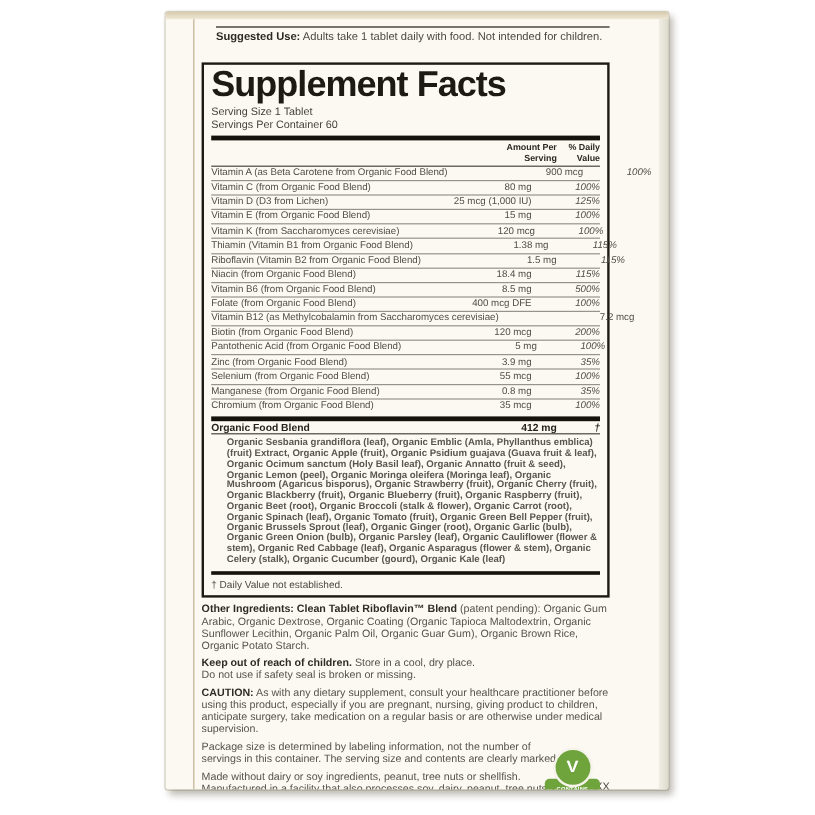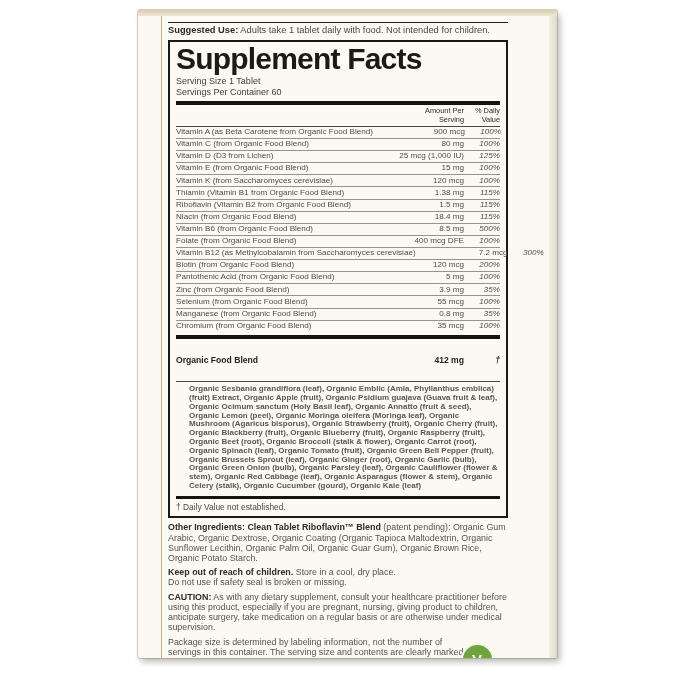--- a/index.html
+++ b/index.html
@@ -9,42 +9,42 @@
     border-radius:2px;overflow:hidden;}
   .edge-left{position:absolute;left:0;top:0;bottom:0;width:23px;
     background:linear-gradient(90deg,#c9b globalization,#cbb795 0%,#e4d6ba 55%,#efe6d2 100%);
     border-right:1px solid #c2b091;}
   .edge-top{position:absolute;left:0;top:0;right:0;height:6px;
     background:linear-gradient(180deg,#d9cbad,#efe8d6);}
   .edge-right{position:absolute;right:0;top:0;bottom:0;width:8px;
     background:linear-gradient(270deg,#dcd9cc,#f1efe6);}
   .content{position:absolute;left:30px;top:12px;width:340px;color:#55524a;}
 
-  .sugg{border-top:1.6px solid #201d16;padding-top:2px;font-size:9.3px;line-height:1.15;color:#4c4941;}
+  .sugg{border-top:1.6px solid #201d16;padding-top:2px;font-size:9.3px;line-height:1.15;color:#4c4941;margin-left:12px;}
   .sugg b{color:#2c2922;}
 
-  .factsbox{margin-top:4px;border:2px solid #1c1912;padding:2px 6px 3px;background:#fbf9f2;}
+  .factsbox{margin-top:16px;border:2px solid #1c1912;padding:2px 6px 3px;background:#fbf9f2;}
   .title{font-size:30px;font-weight:bold;letter-spacing:-.8px;line-height:1.02;color:#1d1a14;margin:0;}
   .servinfo{font-size:9px;line-height:1.2;margin-top:2px;color:#45423b;}
   .bar{height:4.5px;background:#16130e;margin:3px 0 0;}
   .bar2{height:3.5px;background:#16130e;margin:2px 0 0;}
 
   .thead{display:flex;justify-content:flex-end;border-bottom:1px solid #4a463e;padding:2px 0;}
-  .h-amt,.h-dv{font-size:7.4px;font-weight:normal;text-align:right;line-height:1.12;
+  .h-amt,.h-dv{font-size:7.4px;font-weight:bold;text-align:right;line-height:1.12;
     white-space:pre-line;color:#2c2922;}
   .h-amt{width:92px;}
   .h-dv{width:36px;}
 
-  .row{display:flex;align-items:center;padding:1.2px 0;line-height:1.08;}
+  .row{display:flex;align-items:center;padding:1.2px 0;line-height:1.08;gap:21px;}
   .row + .row{border-top:1px solid #96938a;}
   .nm{flex:1;font-size:8.1px;color:#504d45;white-space:nowrap;overflow:visible;}
   .amt{width:92px;flex-shrink:0;text-align:right;font-size:8.1px;color:#504d45;}
   .dvv{width:36px;flex-shrink:0;text-align:right;font-size:8.1px;color:#504d45;font-style:italic;}
 
-  .blendrow{display:flex;align-items:baseline;padding:16px 0;border-bottom:1px solid #4a463e;}
+  .blendrow{display:flex;align-items:baseline;padding:0 0;border-bottom:1px solid #4a463e;}
   .blendrow .nm,.blendrow .amt,.blendrow .dvv{font-weight:bold;font-size:8.6px;color:#26231d;}
   .blenddetail{font-size:8px;line-height:1.1;color:#5a564d;padding:3px 2px 3px 13px;font-weight:bold;}
   .footnote{font-size:8.4px;padding:2.5px 0 1px;color:#4c4941;}
 
   .para{font-size:8.9px;line-height:1.13;margin-top:4.6px;color:#56534b;}
   .para b{color:#2e2b25;}
   .bottomrel{position:relative;}
   .narrow{width:300px;}
 
   .badge{position:absolute;right:8px;top:6px;width:46px;text-align:center;}

